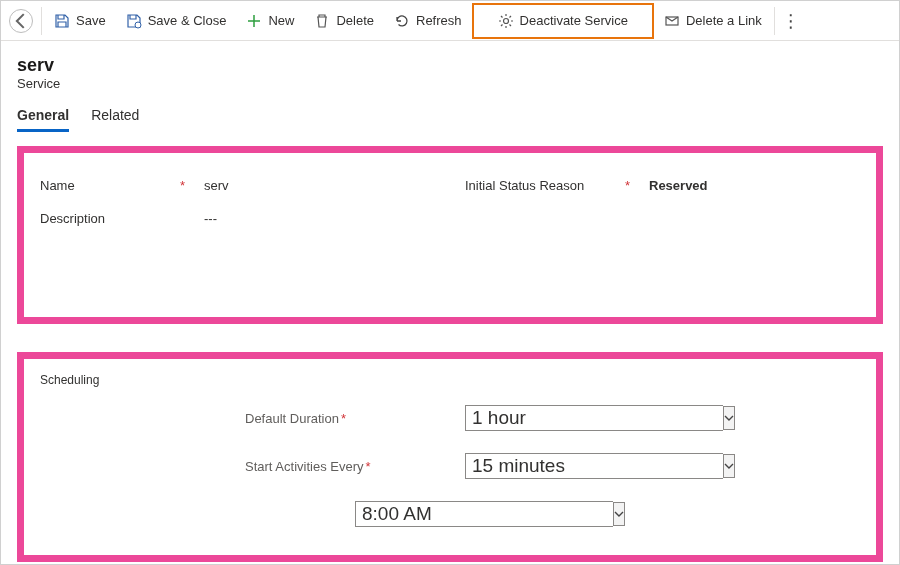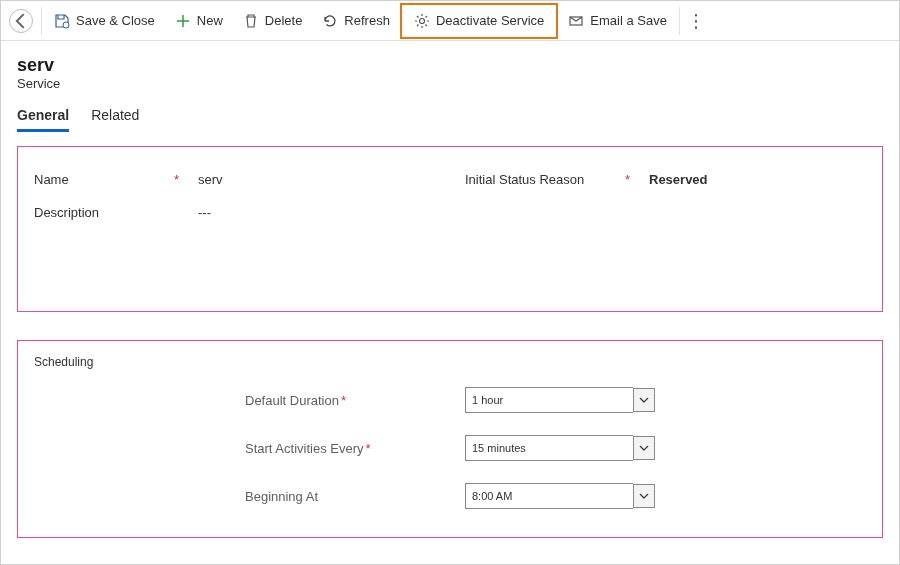--- a/index.html
+++ b/index.html
@@ -46,21 +46,21 @@
     align-items: center;
     gap: 6px;
     padding: 6px 10px;
     cursor: pointer;
     font-size: 13px;
     white-space: nowrap;
     height: 36px;
   }
   .cmdbar-btn.highlighted {
     border: 2px solid #E8740C;
-    padding: 4px 12px;
+    padding: 4px 24px;
   }
   .cmdbar-btn svg { width: 16px; height: 16px; }
   .cmdbar-more {
     width: 28px;
     display: flex;
     align-items: center;
     justify-content: center;
     cursor: pointer;
     font-size: 18px;
     color: #444;
@@ -92,21 +92,21 @@
     cursor: pointer;
     color: #323130;
   }
   .tab.active {
     font-weight: 600;
     border-bottom: 3px solid #0864C6;
   }
   
   .card {
     margin: 14px 16px 0 16px;
-    border: 1px solid #ec4899;
+    border: 7px solid #ec4899;
     padding: 14px 16px;
   }
   .field-row {
     display: flex;
     align-items: center;
     border-bottom: 1px solid #ececec;
     min-height: 36px;
     gap: 10px;
   }
   .field-row.tall {
@@ -161,21 +161,21 @@
   .dropdown {
     width: 190px;
     display: flex;
     align-items: center;
   }
   .dropdown input {
     flex: 1;
     height: 16px;
     border: 1px solid #8a8886;
     padding: 12px 6px;
-    font-size: 11px;
+    font-size: 19px;
     font-family: inherit;
     color: #323130;
     border-right: none;
   }
   .dropdown .chev {
     width: 22px;
     height: 24px;
     border: 1px solid #8a8886;
     display: flex;
     align-items: center;
@@ -189,20 +189,26 @@
 <body>
 
 <div class="cmdbar">
   <div class="cmdbar-back">
     <svg viewBox="0 0 16 16">
         <path d="M10 3 L5 8 L10 13" fill="none" stroke="#666" stroke-width="1.5"></path>
       </svg>
   </div>
   <div class="cmdbar-divider"></div>
 
+  <div class="cmdbar-btn">
+    <svg viewBox="0 0 16 16">
+        <path d="M2 2h9l3 3v9H2z M4 2v4h6V2 M4 14v-5h8v5" fill="none" stroke="#3161a8" stroke-width="1.2"></path>
+      </svg>
+    <span>Save</span>
+  </div>
 
   <div class="cmdbar-btn">
     <svg viewBox="0 0 16 16">
         <path d="M2 2h9l3 3v9H2z M4 2v4h6V2" fill="none" stroke="#3161a8" stroke-width="1.2"></path>
         <circle cx="12" cy="12" r="3" fill="#fff" stroke="#3161a8" stroke-width="1"></circle>
       </svg>
     <span>Save &amp; Close</span>
   </div>
 
 
@@ -233,21 +239,21 @@
         <path d="M8 1v2M8 13v2M1 8h2M13 8h2M3 3l1.5 1.5M11.5 11.5L13 13M3 13l1.5-1.5M11.5 4.5L13 3" stroke="#555" stroke-width="1.2"></path>
       </svg>
     <span>Deactivate Service</span>
   </div>
 
   <div class="cmdbar-btn">
     <svg viewBox="0 0 16 16">
         <rect x="2" y="4" width="12" height="8" fill="none" stroke="#555" stroke-width="1.2"></rect>
         <path d="M2 4l6 4 6-4" fill="none" stroke="#555" stroke-width="1.2"></path>
       </svg>
-    <span>Email a Save</span>
+    <span>Delete a Link</span>
   </div>
 
   <div class="cmdbar-divider"></div>
   <div class="cmdbar-more">
     <span>⋮</span>
   </div>
 </div>
 
 <div class="page-header">
   <h1>serv</h1>
@@ -310,23 +316,20 @@
       <input type="text" value="15 minutes" style="">
       <div class="chev">
         <svg viewBox="0 0 10 10">
             <path d="M1 3l4 4 4-4" fill="none" stroke="#444" stroke-width="1.4"></path>
           </svg>
       </div>
     </div>
   </div>
 
   <div class="sched-row">
-    <div class="sched-label">
-      <span>Beginning At</span>
-    </div>
     <div class="dropdown">
       <input type="text" value="8:00 AM" style="">
       <div class="chev">
         <svg viewBox="0 0 10 10">
             <path d="M1 3l4 4 4-4" fill="none" stroke="#444" stroke-width="1.4"></path>
           </svg>
       </div>
     </div>
   </div>
 </div>

